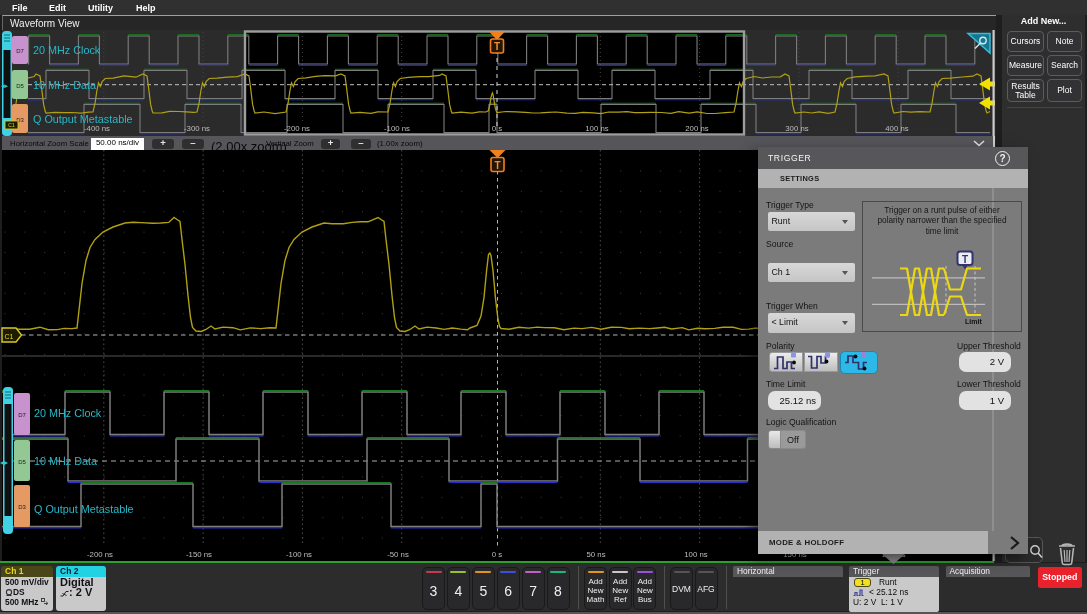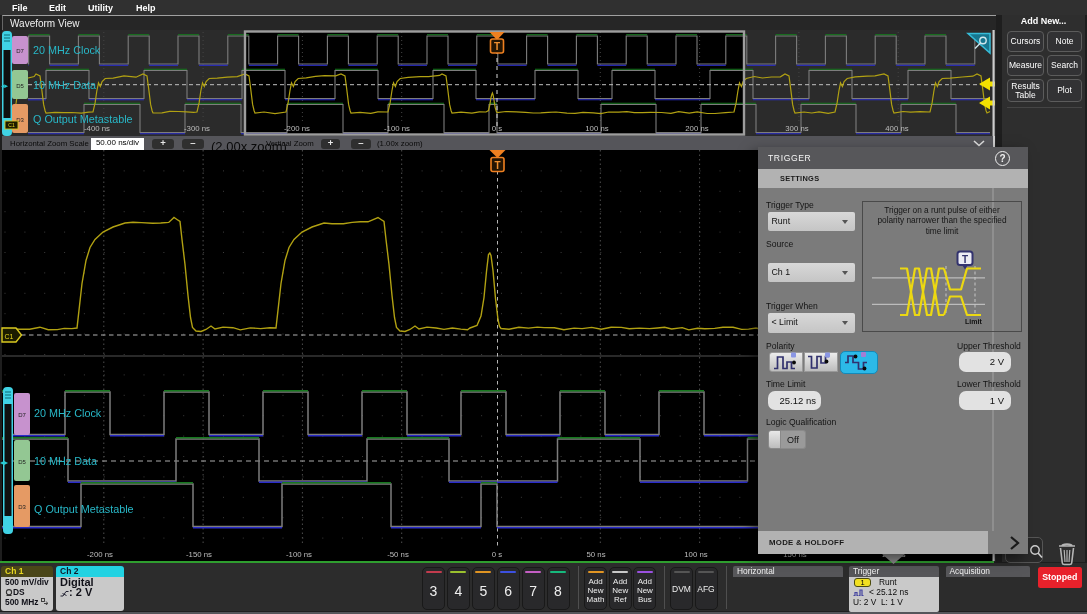--- a/index.html
+++ b/index.html
@@ -277,21 +277,21 @@
 <div class="abs" style="left:1px;top:566px;width:52px;height:45px;border-radius:3px;overflow:hidden">
     <div style="height:10.5px;background:#4a4618;color:#e8d820;font-size:8.5px;font-weight:600;padding-left:4px;line-height:10.5px">Ch 1</div>
     <div style="background:#c9c9c9;color:#101018;font-size:8.4px;font-weight:600;height:34.5px;padding:1.5px 0 0 4px;line-height:9.8px;white-space:nowrap">500 mV/div<br><svg width="8" height="7" style="vertical-align:-1px">
         <circle cx="4" cy="3.2" r="2.6" fill="none" stroke="#333" stroke-width="1.1"></circle>
         <path d="M1.5,6.5 h5" stroke="#333" stroke-width="1.1" fill="none"></path>
       </svg>DS<br>500 MHz <svg width="7" height="7" style="vertical-align:0px">
         <rect x="0.5" y="0.5" width="3" height="3" fill="none" stroke="#333" stroke-width="0.9"></rect>
         <path d="M3,5.5 h3.5 M5.2,3.5 l1.6,2 -2,1.4" stroke="#333" stroke-width="0.9" fill="none"></path>
       </svg></div>
   </div>
-<div class="abs" style="left:56px;top:566px;width:68px;height:45px;border-radius:3px;overflow:hidden">
+<div class="abs" style="left:56px;top:566px;width:50px;height:45px;border-radius:3px;overflow:hidden">
     <div style="height:10.5px;background:#22d2e2;color:#101828;font-size:8.5px;font-weight:600;padding-left:4px;line-height:10.5px">Ch 2</div>
     <div style="background:#c9c9c9;color:#101018;font-size:11px;font-weight:600;height:34.5px;padding:1.5px 0 0 4px;line-height:9.8px">Digital<br><svg width="9" height="7" style="vertical-align:-1px">
         <path d="M0.5,6 h2.5 l3,-4.5 h2.5 M2.5,3.5 l4,2" stroke="#223" stroke-width="1" fill="none"></path>
       </svg>: 2 V</div>
   </div>
 <div class="chbtn" style="left:422.0px">
     <i style="background:#c23b4e"></i>
     <b>3</b>
   </div>
 <div class="chbtn" style="left:446.9px">

